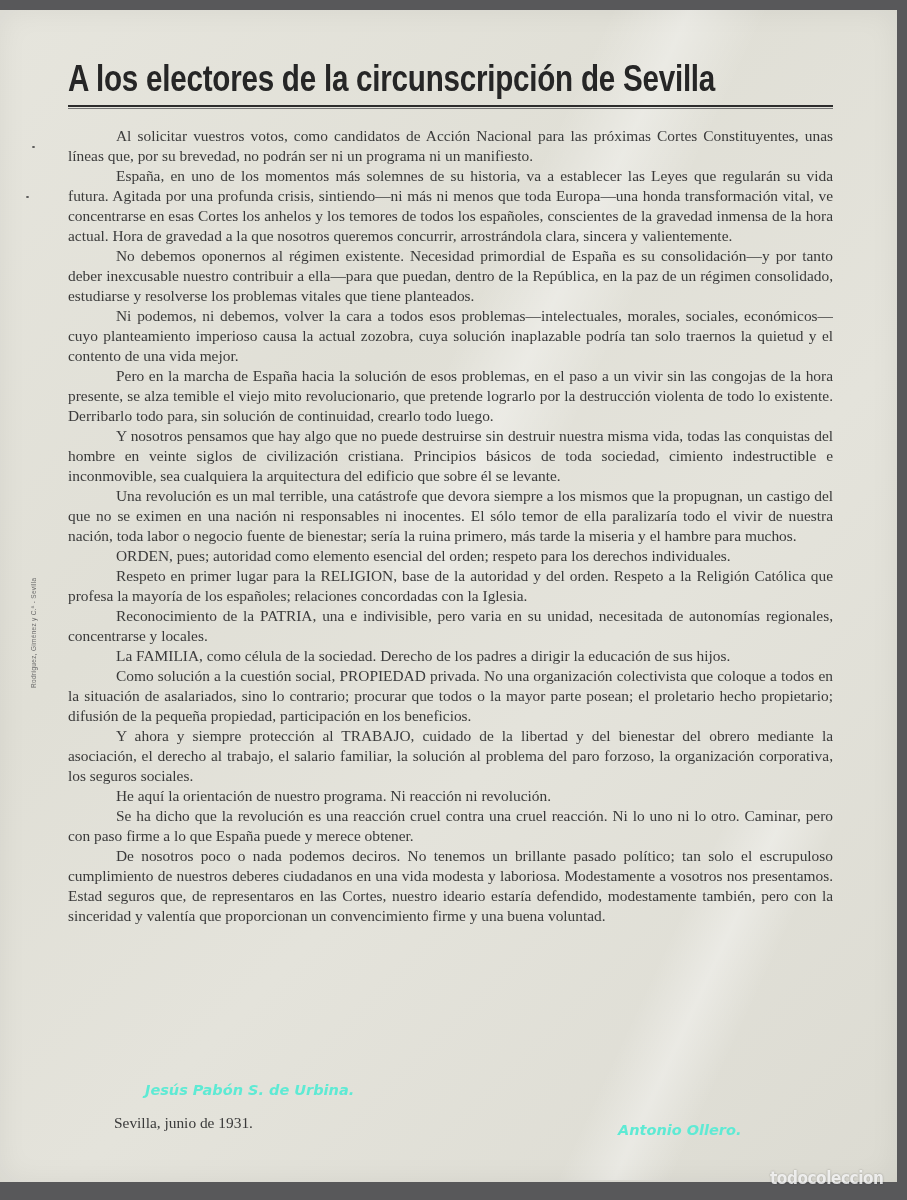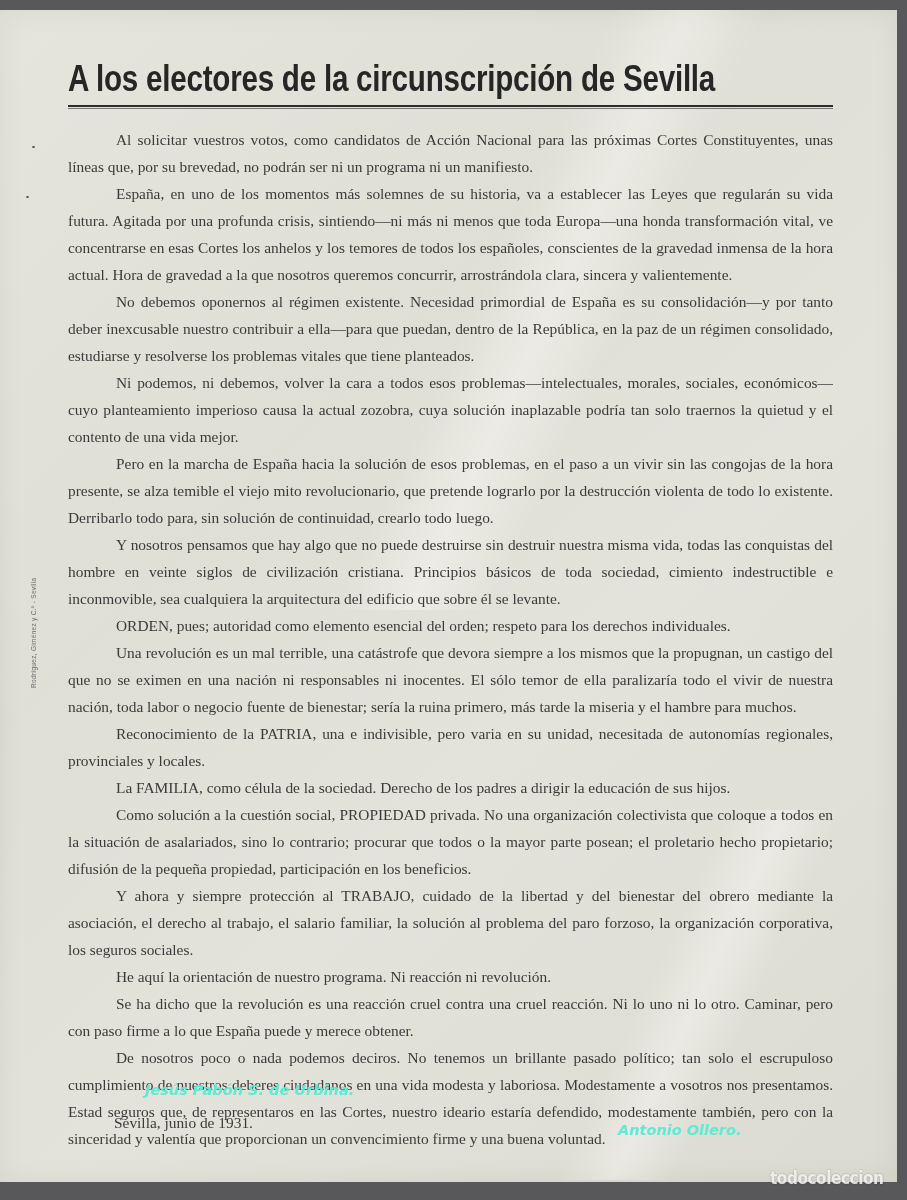--- a/index.html
+++ b/index.html
@@ -31,21 +31,21 @@
     .title-rule {
       position: absolute; left: 68px; top: 105px; width: 765px; height: 2px;
       background: #2c2c2c;
     }
     .title-rule2 {
       position: absolute; left: 68px; top: 108px; width: 765px; height: 1px;
       background: #777;
     }
     .body {
       position: absolute; left: 68px; top: 126px; width: 765px;
-      font-size: 15.4px; line-height: 27px;
+      font-size: 15.4px; line-height: 20px;
       color: #3a3a3a;
       text-align: justify;
     }
     .body p {
       margin: 0; text-indent: 48px;
     }
     .signatures {
       position: absolute; left: 68px; top: 1082px; width: 765px; height: 24px;
       font-family: "DejaVu Sans", sans-serif;
       font-style: italic; font-weight: bold; font-size: 14.5px;
@@ -88,23 +88,24 @@
 <div class="title-rule"></div>
 <div class="title-rule2"></div>
 
 <div class="body">
   <p>Al solicitar vuestros votos, como candidatos de Acción Nacional para las próximas Cortes Constituyentes, unas líneas que, por su brevedad, no podrán ser ni un programa ni un manifiesto.</p>
   <p>España, en uno de los momentos más solemnes de su historia, va a establecer las Leyes que regularán su vida futura. Agitada por una profunda crisis, sintiendo—ni más ni menos que toda Europa—una honda transformación vital, ve concentrarse en esas Cortes los anhelos y los temores de todos los españoles, conscientes de la gravedad inmensa de la hora actual. Hora de gravedad a la que nosotros queremos concurrir, arrostrándola clara, sincera y valientemente.</p>
   <p>No debemos oponernos al régimen existente. Necesidad primordial de España es su consolidación—y por tanto deber inexcusable nuestro contribuir a ella—para que puedan, dentro de la República, en la paz de un régimen consolidado, estudiarse y resolverse los problemas vitales que tiene planteados.</p>
   <p>Ni podemos, ni debemos, volver la cara a todos esos problemas—intelectuales, morales, sociales, económicos—cuyo planteamiento imperioso causa la actual zozobra, cuya solución inaplazable podría tan solo traernos la quietud y el contento de una vida mejor.</p>
   <p>Pero en la marcha de España hacia la solución de esos problemas, en el paso a un vivir sin las congojas de la hora presente, se alza temible el viejo mito revolucionario, que pretende lograrlo por la destrucción violenta de todo lo existente. Derribarlo todo para, sin solución de continuidad, crearlo todo luego.</p>
   <p>Y nosotros pensamos que hay algo que no puede destruirse sin destruir nuestra misma vida, todas las conquistas del hombre en veinte siglos de civilización cristiana. Principios básicos de toda sociedad, cimiento indestructible e inconmovible, sea cualquiera la arquitectura del edificio que sobre él se levante.</p>
+  <p>Una revolución es un mal terrible, una catástrofe que devora siempre a los mismos que la propugnan, un castigo del que no se eximen en una nación ni responsables ni inocentes. El sólo temor de ella paralizaría todo el vivir de nuestra nación, toda labor o negocio fuente de bienestar; sería la ruina primero, más tarde la miseria y el hambre para muchos.</p>
   <p>ORDEN, pues; autoridad como elemento esencial del orden; respeto para los derechos individuales.</p>
-  <p>Una revolución es un mal terrible, una catástrofe que devora siempre a los mismos que la propugnan, un castigo del que no se eximen en una nación ni responsables ni inocentes. El sólo temor de ella paralizaría todo el vivir de nuestra nación, toda labor o negocio fuente de bienestar; sería la ruina primero, más tarde la miseria y el hambre para muchos.</p>
-  <p>Reconocimiento de la PATRIA, una e indivisible, pero varia en su unidad, necesitada de autonomías regionales, provinciales y locales.</p>
+  <p>Respeto en primer lugar para la RELIGION, base de la autoridad y del orden. Respeto a la Religión Católica que profesa la mayoría de los españoles; relaciones concordadas con la Iglesia.</p>
+  <p>Reconocimiento de la PATRIA, una e indivisible, pero varia en su unidad, necesitada de autonomías regionales, concentrarse y locales.</p>
   <p>La FAMILIA, como célula de la sociedad. Derecho de los padres a dirigir la educación de sus hijos.</p>
   <p>Como solución a la cuestión social, PROPIEDAD privada. No una organización colectivista que coloque a todos en la situación de asalariados, sino lo contrario; procurar que todos o la mayor parte posean; el proletario hecho propietario; difusión de la pequeña propiedad, participación en los beneficios.</p>
   <p>Y ahora y siempre protección al TRABAJO, cuidado de la libertad y del bienestar del obrero mediante la asociación, el derecho al trabajo, el salario familiar, la solución al problema del paro forzoso, la organización corporativa, los seguros sociales.</p>
   <p>He aquí la orientación de nuestro programa. Ni reacción ni revolución.</p>
   <p>Se ha dicho que la revolución es una reacción cruel contra una cruel reacción. Ni lo uno ni lo otro. Caminar, pero con paso firme a lo que España puede y merece obtener.</p>
   <p>De nosotros poco o nada podemos deciros. No tenemos un brillante pasado político; tan solo el escrupuloso cumplimiento de nuestros deberes ciudadanos en una vida modesta y laboriosa. Modestamente a vosotros nos presentamos. Estad seguros que, de representaros en las Cortes, nuestro ideario estaría defendido, modestamente también, pero con la sinceridad y valentía que proporcionan un convencimiento firme y una buena voluntad.</p>
 </div>
 
 <div class="signatures">
   <span class="sig-left">Jesús Pabón S. de Urbina.</span>

